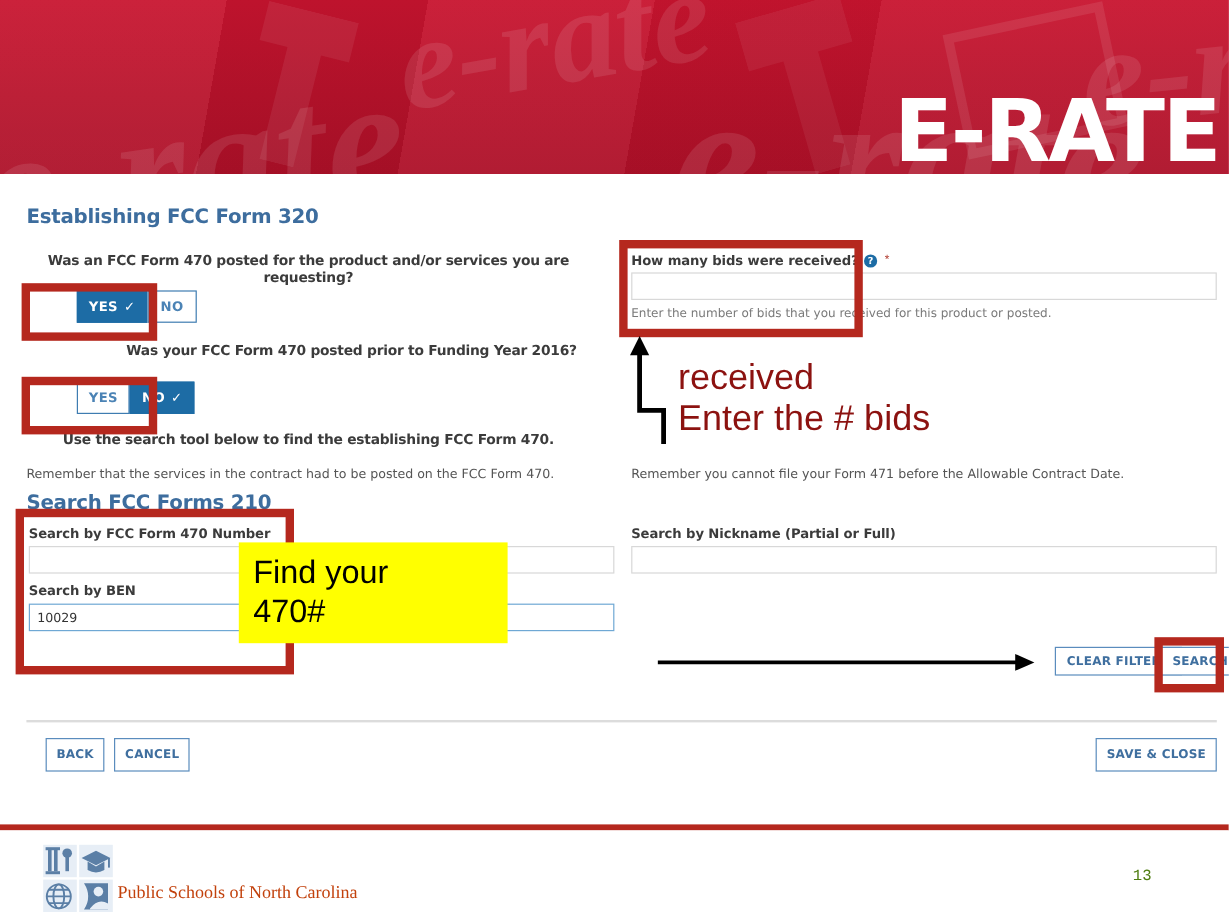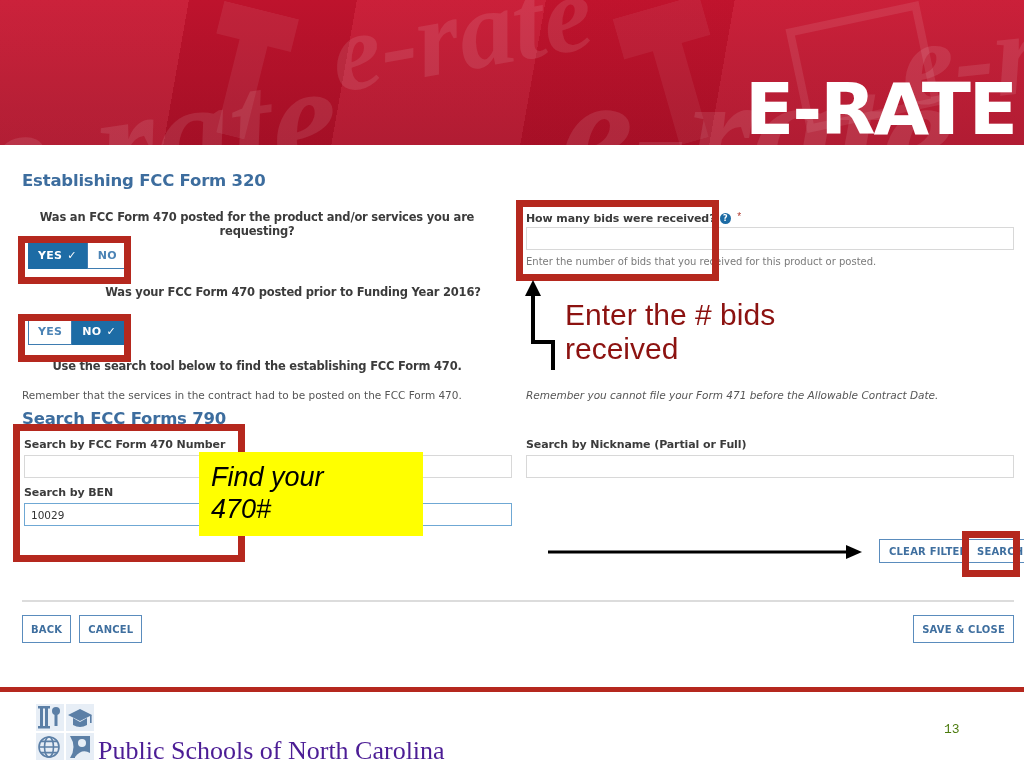--- a/index.html
+++ b/index.html
@@ -81,21 +81,21 @@
 
   .txtfield {
     box-sizing:border-box; width:100%; height:23px;
     border:1px solid #d8d8d8; background:#fff;
     font-size:10.5px; color:#333; padding:0 6px;
     font-family:"DejaVu Sans", sans-serif;
   }
   .txtfield.focused { border:1px solid #6fa8d4; }
 
   
-  .yn-group { display:flex; }
+  .yn-group { display:flex;margin-left:36px; }
   .yn {
     box-sizing:border-box; height:27px; min-width:41px; padding:0 9px;
     display:flex; align-items:center; justify-content:center;
     font-size:11px; font-weight:bold; font-family:"DejaVu Sans", sans-serif;
     border:1px solid #3e7cb1; letter-spacing:0.3px;
   }
   .yn.off { background:#fff; color:#4b83b5; }
   .yn.on  { background:#1d6ca5; color:#ffffff; border-color:#1d6ca5; }
   .yn .chk { margin-left:5px; font-size:11px; }
 
@@ -119,39 +119,38 @@
 
   
   .red-box {
     position:absolute; border:7px solid #b5281e; background:transparent;
     box-sizing:border-box;
   }
   .yellow-note {
     position:absolute; background:#ffff00; color:#000;
     font-size:27px; line-height:32px; padding:9px 12px 11px 12px;
     font-family:"Liberation Sans", sans-serif;
-    font-style:italic;
   }
   .red-anno {
     position:absolute; color:#8c1210; font-size:30px; line-height:34px;
     font-family:"Liberation Sans", sans-serif;
   }
 
   
   #footer-rule {
     position:absolute; left:0; top:687px; width:1024px; height:5px; background:#b5281e;
   }
   #footer { position:absolute; left:0; top:692px; width:1024px; height:76px; background:#fff; }
   #logo-mark {
     position:absolute; left:36px; top:12px; width:58px; height:56px;
     display:grid; grid-template-columns:1fr 1fr; grid-template-rows:1fr 1fr; gap:2px;
   }
   .logo-cell { background:#e7eef6; position:relative; overflow:hidden; }
   #footer-text {
-    position:absolute; left:98px; top:44px; color:#4c1d95; font-size:26px;
+    position:absolute; left:98px; top:44px; color:#c2410c; font-size:15px;
     font-family:"Liberation Serif", serif;
   }
   #page-num {
     position:absolute; left:944px; top:722px; color:#4d7c0f; font-size:13px;
     font-family:Liberation Mono, monospace;
   }
 </style>
 </head>
 <body>
 
@@ -193,21 +192,21 @@
       <div class="yn on">
         <span>NO</span>
         <span class="chk">✓</span>
       </div>
     </div>
 
     <div style="position:absolute; left:0; top:214px; width:470px;" class="q-label">Use the search tool below to find the establishing FCC Form 470.</div>
 
     <div style="position:absolute; left:0; top:244px; width:470px;" class="note">Remember that the services in the contract had to be posted on the FCC Form 470.</div>
 
-    <div style="position:absolute; left:0; top:264px;" class="sec-head">Search FCC Forms 790</div>
+    <div style="position:absolute; left:0; top:264px;" class="sec-head">Search FCC Forms 210</div>
 
     <div style="position:absolute; left:2px; top:293px;" class="f-label">Search by FCC Form 470 Number</div>
     <div style="position:absolute; left:2px; top:310px; width:488px;">
       <input class="txtfield" type="text" value="" style="">
     </div>
 
     <div style="position:absolute; left:2px; top:341px;" class="f-label">Search by BEN</div>
     <div style="position:absolute; left:2px; top:358px; width:488px;">
       <input class="txtfield focused" type="text" value="10029" style="">
     </div>
@@ -218,34 +217,34 @@
     <div style="position:absolute; left:2px; top:63px;">
       <span class="f-label">How many bids were received?</span>
       <span class="help-icon">?</span>
       <span class="req-star">*</span>
     </div>
     <div style="position:absolute; left:2px; top:82px; width:488px;">
       <input class="txtfield" type="text" value="" style="">
     </div>
     <div style="position:absolute; left:2px; top:111px; width:470px;" class="hint">Enter the number of bids that you received for this product or posted.</div>
 
-    <div style="position:absolute; left:2px; top:244px; width:470px;font-style:italic;" class="note">Remember you cannot file your Form 471 before the Allowable Contract Date.</div>
+    <div style="position:absolute; left:2px; top:244px; width:470px;" class="note">Remember you cannot file your Form 471 before the Allowable Contract Date.</div>
 
     <div style="position:absolute; left:2px; top:293px;" class="f-label">Search by Nickname (Partial or Full)</div>
     <div style="position:absolute; left:2px; top:310px; width:488px;">
       <input class="txtfield" type="text" value="" style="">
     </div>
 
     <div style="position:absolute; left:355px; top:394px;" class="btn">CLEAR FILTERS</div>
     <div style="position:absolute; left:443px; top:394px;" class="btn">SEARCH</div>
   </div>
 
   <div style="position:absolute; left:22px; top:455px; width:992px; height:2px; background:#dcdcdc;"></div>
 
-  <div style="position:absolute; left:22px; top:470px; display:flex; gap:8px;">
+  <div style="position:absolute; left:38px; top:470px; display:flex; gap:8px;">
     <div class="btn btn-sq">BACK</div>
     <div class="btn btn-sq">CANCEL</div>
   </div>
 
   <div style="position:absolute; right:10px; top:470px; display:flex; gap:20px;">
     <div class="btn btn-sq">SAVE &amp; CLOSE</div>
   </div>
 </div>
 
 <div class="red-box" style="left:18px; top:236px; width:113px; height:48px;"></div>
@@ -263,22 +262,22 @@
   <path d="M0,9 L300,9" stroke="#000" stroke-width="3" fill="none"></path>
   <path d="M314,9 L298,2 L298,16 Z" fill="#000"></path>
 </svg>
 
 <div class="yellow-note" style="left:199px; top:452px; width:200px;">
   <div>Find your</div>
   <div>470#</div>
 </div>
 
 <div class="red-anno" style="left:565px; top:298px;">
+  <div>received</div>
   <div>Enter the # bids</div>
-  <div>received</div>
 </div>
 
 <div id="footer-rule"></div>
 <div id="footer">
   <div id="logo-mark">
     <div class="logo-cell">
       <svg viewBox="0 0 28 28" width="28" height="28">
           <g fill="#5b7fa6">
         <rect x="4" y="4" width="3" height="18"></rect>
             <rect x="9" y="4" width="3" height="18"></rect>

